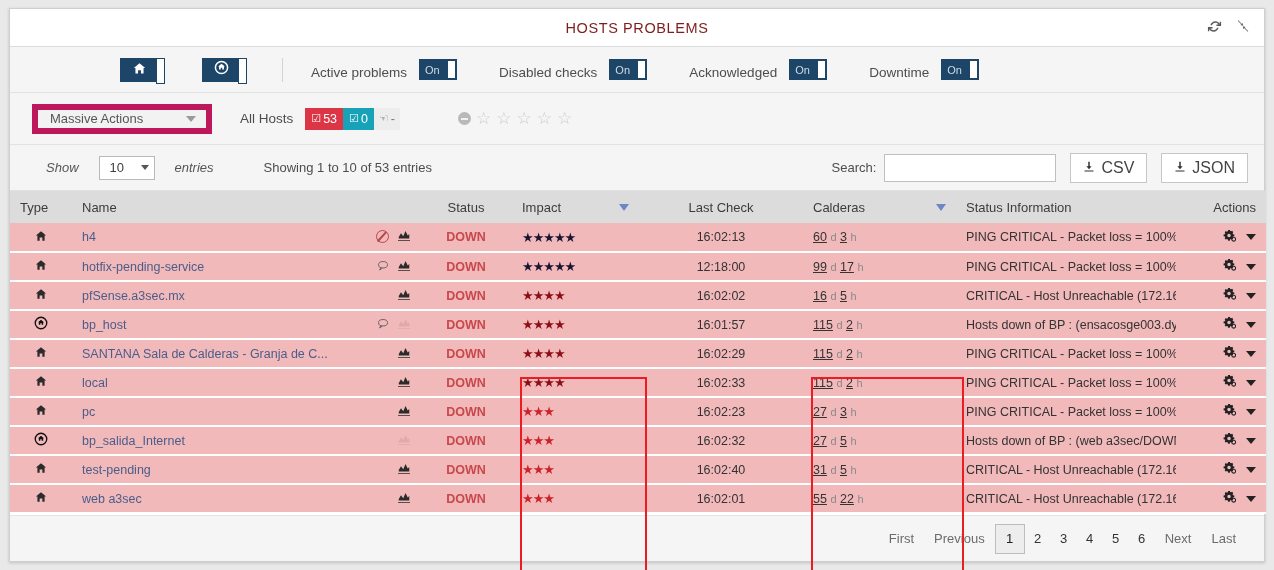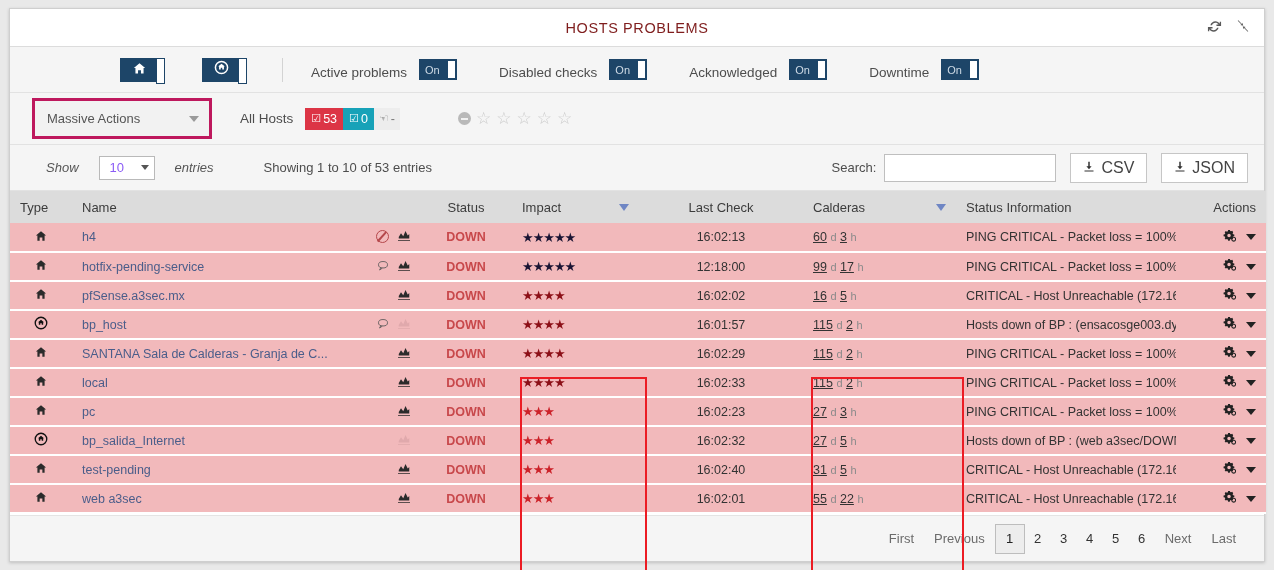--- a/index.html
+++ b/index.html
@@ -119,23 +119,23 @@
     height: 52px;
     background: #f5f5f5;
     border-bottom: 1px solid #e2e2e2;
     display: flex;
     align-items: center;
     padding: 0 22px;
     flex: 0 0 52px;
   }
   .sel {
     position: relative;
-    height: 41px;
+    height: 30px;
     background: #f2f2f2;
-    border: 3px solid #be185d;
+    border: 6px solid #be185d;
     display: flex;
     align-items: center;
     padding: 0 30px 0 12px;
     font-size: 13px;
     color: #555;
     cursor: pointer;
   }
   .sel.white { background: #fff; border-color: #c8c8c8; }
   .sel .caret {
     position: absolute; right: 10px;
@@ -195,21 +195,21 @@
     flex: 0 0 46px;
     font-size: 13px; color: #555;
   }
   .showbar .lbl { margin: 0 20px; font-style: italic; }
   .num-sel {
     position: relative;
     width: 56px; height: 24px;
     background: #fff; border: 1px solid #b9b9b9;
     display: flex; align-items: center;
     padding-left: 10px;
-    font-size: 13px; color: #8b5cf6;
+    font-size: 13px; color: #404040;
     cursor: pointer;
   }
   .num-sel .caret2 {
     position: absolute; right: 5px;
     width: 0; height: 0;
     border-left: 4px solid transparent;
     border-right: 4px solid transparent;
     border-top: 5px solid #555;
   }
   .showing { margin-left: 30px; color: #4d4d4d; }

